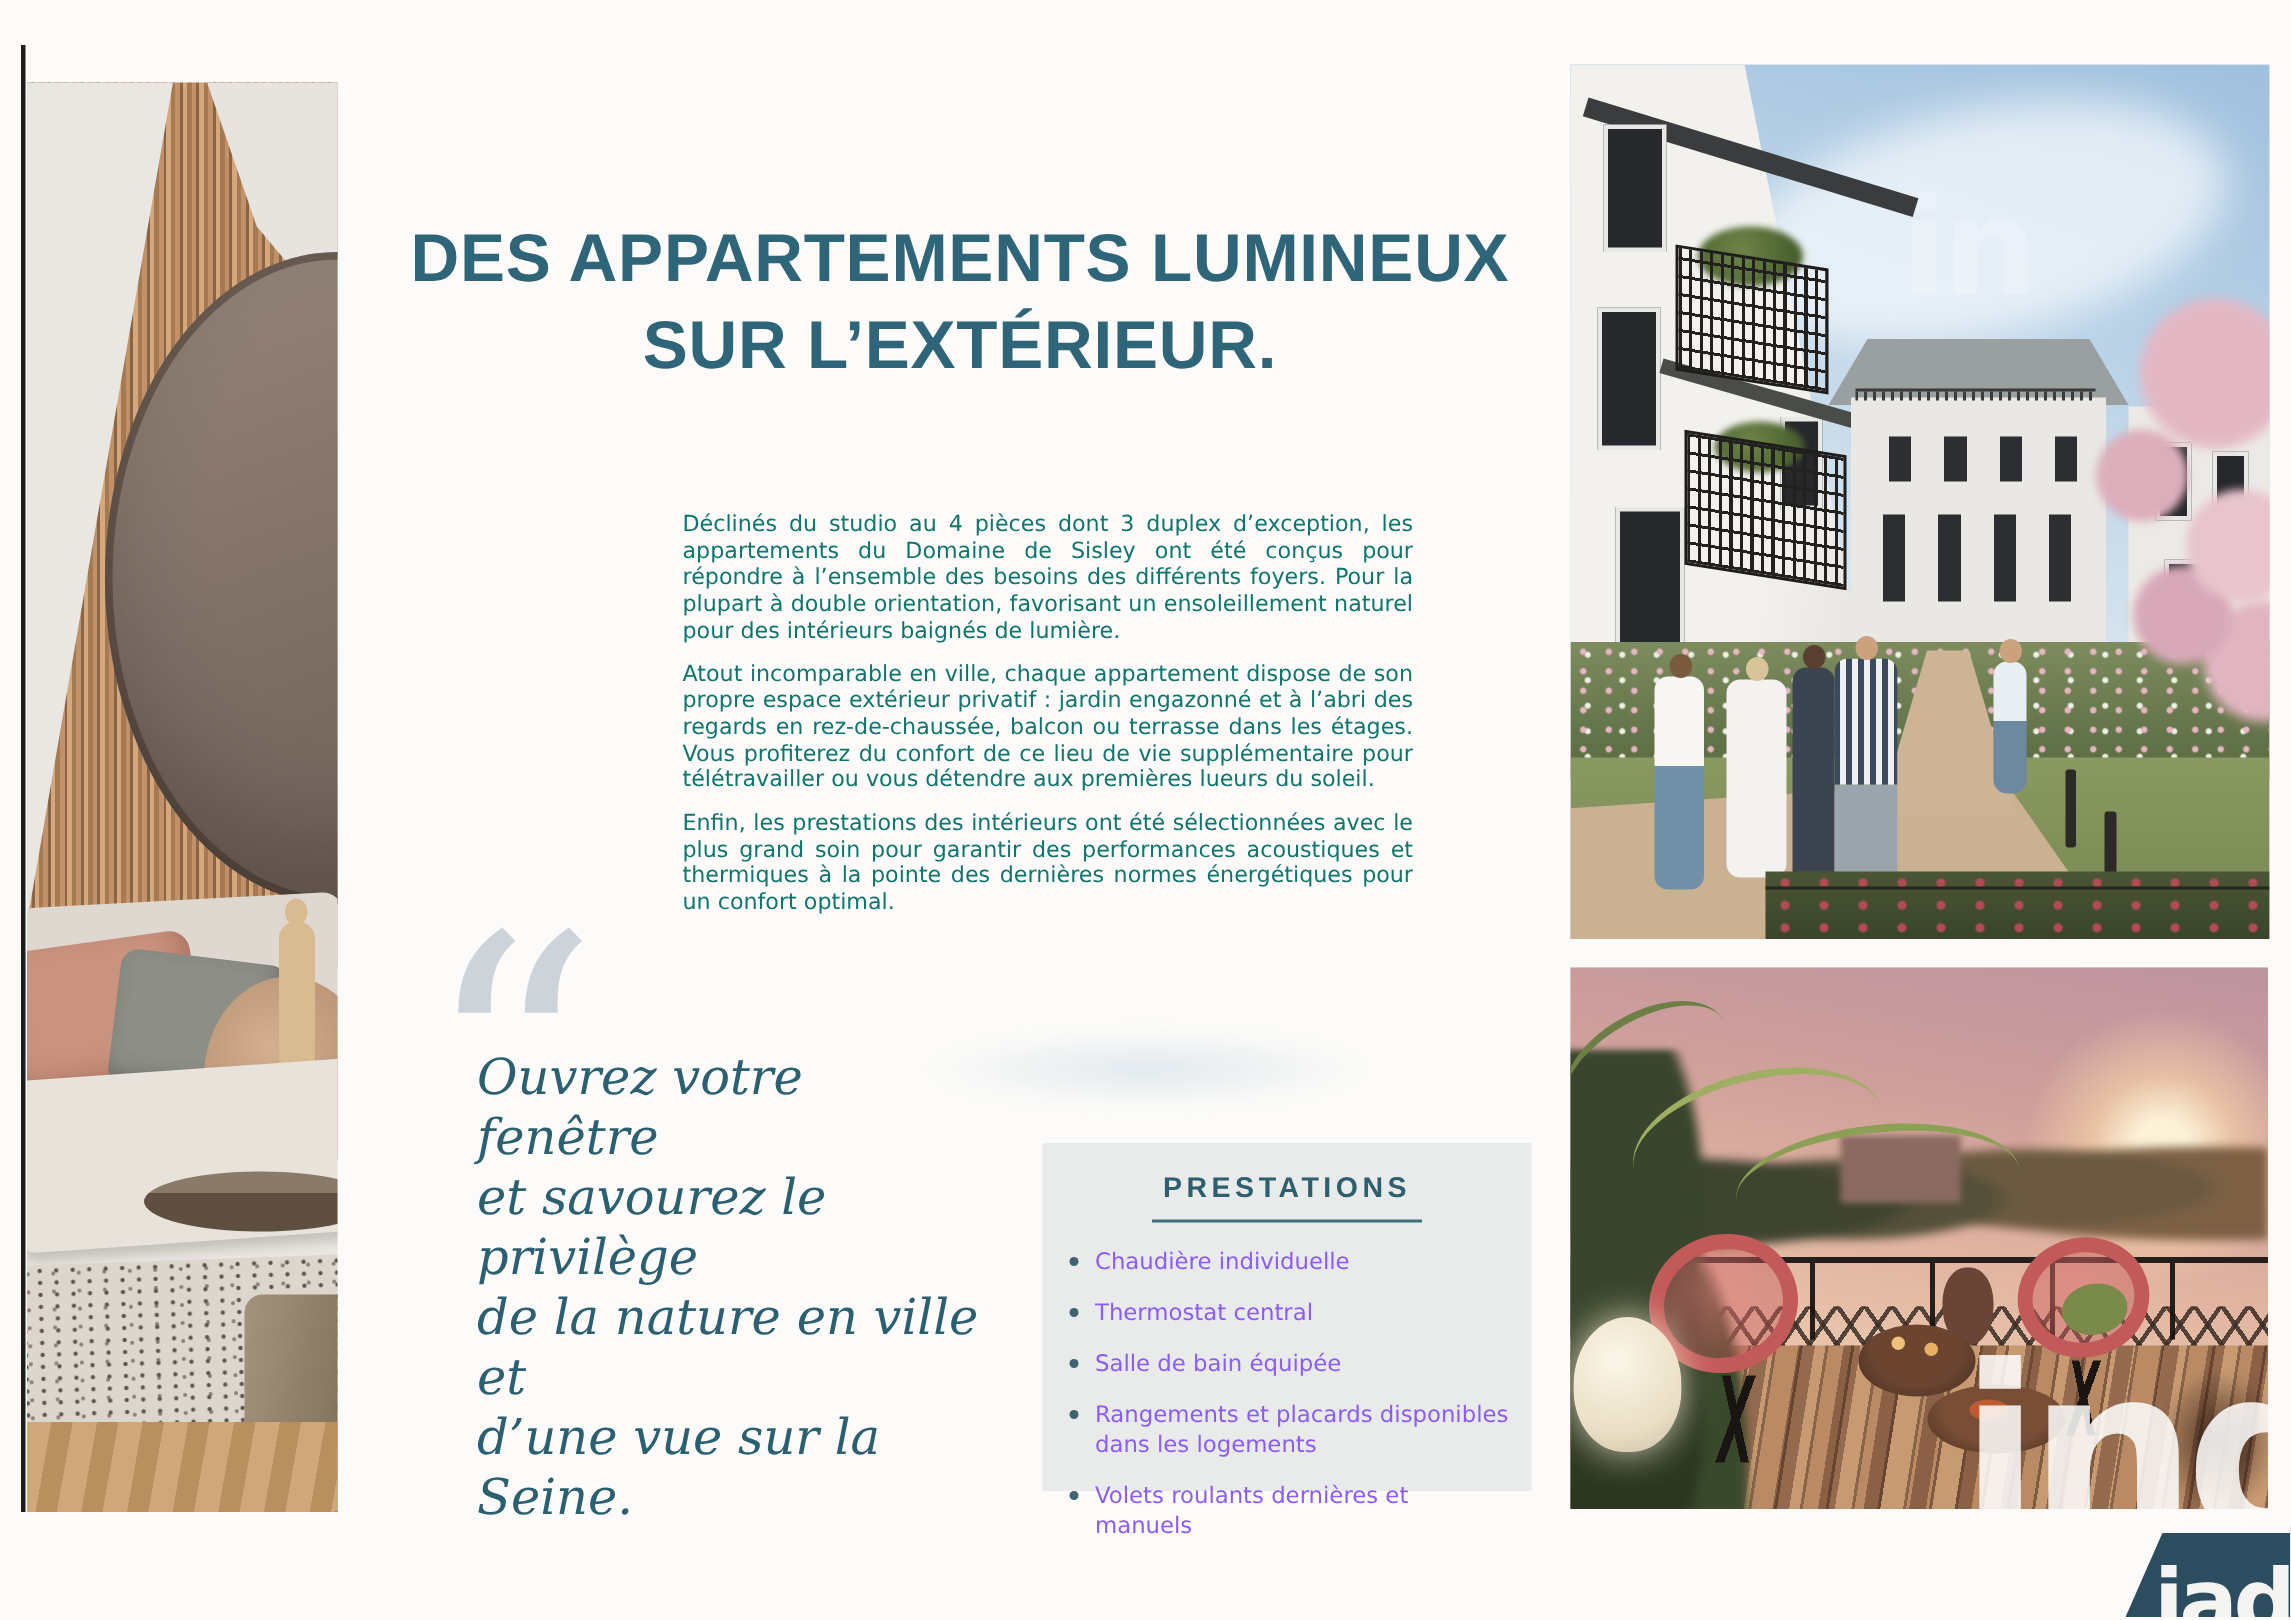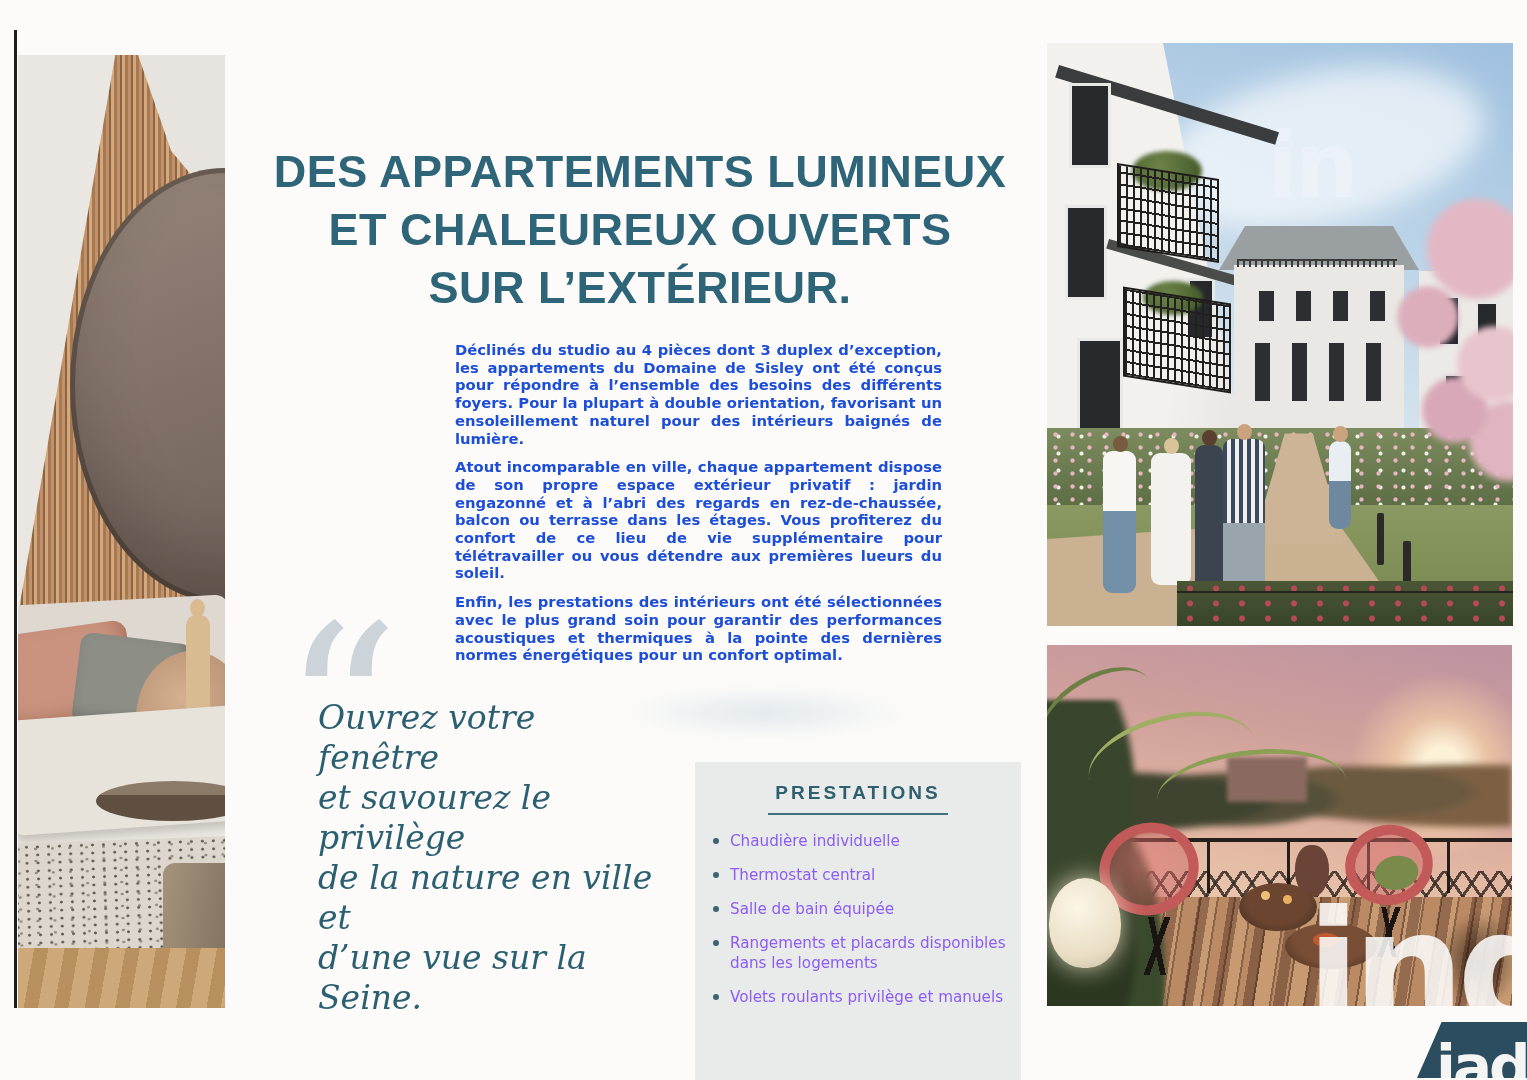--- a/index.html
+++ b/index.html
@@ -50,31 +50,31 @@
   .int-floor{position:absolute;left:0;top:893px;width:100%;height:60px;
      background:repeating-linear-gradient(100deg,#cfa87a 0 16px,#b8905f 16px 30px);}
   .int-floor-band{position:absolute;left:-6px;top:960px;width:220px;height:26px;background:#6b4a33;
      transform:rotate(-4deg);}
 
   
   .headline{position:absolute;left:250px;top:143px;width:780px;text-align:center;
      font-family:"Liberation Sans",sans-serif;font-weight:700;font-size:45px;line-height:58px;
      color:#2f6579;letter-spacing:.5px;}
   .headline span{display:block;}
-  .bodycopy{position:absolute;left:455px;top:341px;width:487px;color:#1d4ed8;
-     font-size:14.8px;line-height:17.7px;text-align:justify;font-weight:bold;}
+  .bodycopy{position:absolute;left:455px;top:341px;width:487px;color:#0f766e;
+     font-size:14.8px;line-height:17.7px;text-align:justify;}
   .bodycopy p{margin:0 0 11px 0;}
   .quote-mark{position:absolute;left:282px;top:596px;width:140px;height:210px;overflow:visible;
      font-family:"DejaVu Serif",serif;font-size:230px;line-height:1;color:#ccd4d9;}
   .quote-text{position:absolute;left:318px;top:698px;width:340px;
      font-family:"DejaVu Serif",serif;font-style:italic;font-size:33px;line-height:40px;
      color:#2b5f72;white-space:pre-line;}
 
   
-  .prest{position:absolute;left:695px;top:762px;width:326px;height:318px;background:#e9eaea;}
+  .prest{position:absolute;left:695px;top:762px;width:326px;height:232px;background:#e9eaea;}
   .prest-title{margin:20px 0 0 0;text-align:center;font-family:"Liberation Sans",sans-serif;
      font-weight:700;font-size:19px;letter-spacing:3px;color:#2d5f6e;}
   .prest-rule{width:180px;height:2px;background:#41707d;margin:9px auto 0 auto;}
   .prest-list{list-style:none;margin:16px 0 0 0;padding:0 14px 0 18px;}
   .prest-list li{position:relative;padding-left:17px;margin-bottom:14px;
      font-size:15.2px;line-height:20px;color:#8b5cf6;}
   .prest-list li .dot{position:absolute;left:0;top:7px;width:6px;height:6px;border-radius:50%;
      background:#3d6470;}
 
   
@@ -255,21 +255,20 @@
     <div class="int-seat" data-name="sofa-seat"></div>
     <div class="int-table" data-name="side-table"></div>
     <div class="int-rug" data-name="rug"></div>
     <div class="int-metal-vase" data-name="metal-planter"></div>
     <div class="int-floor" data-name="wood-floor"></div>
     <div class="int-floor-band" data-name="wood-floor-dark-band"></div>
   </div>
 
   <h1 class="headline" data-name="page-title" style="margin:0;">
     <span data-name="page-title-line-1">DES APPARTEMENTS LUMINEUX</span>
-    <span data-name="page-title-line-2">ET CHALEUREUX OUVERTS</span>
     <span data-name="page-title-line-3">SUR L’EXTÉRIEUR.</span>
   </h1>
 
   <div class="bodycopy" data-name="body-copy">
     <p data-name="paragraph-1">Déclinés du studio au 4 pièces dont 3 duplex d’exception, les appartements du Domaine de Sisley ont été conçus pour répondre à l’ensemble des besoins des différents foyers. Pour la plupart à double orientation, favorisant un ensoleillement naturel pour des intérieurs baignés de lumière.</p>
     <p data-name="paragraph-2">Atout incomparable en ville, chaque appartement dispose de son propre espace extérieur privatif : jardin engazonné et à l’abri des regards en rez-de-chaussée, balcon ou terrasse dans les étages. Vous profiterez du confort de ce lieu de vie supplémentaire pour télétravailler ou vous détendre aux premières lueurs du soleil.</p>
     <p data-name="paragraph-3">Enfin, les prestations des intérieurs ont été sélectionnées avec le plus grand soin pour garantir des performances acoustiques et thermiques à la pointe des dernières normes énergétiques pour un confort optimal.</p>
   </div>
 
   <div class="quote-mark" data-name="quote-mark-icon">“</div>
@@ -279,21 +278,21 @@
 d’une vue sur la Seine.</div>
 
   <div class="prest" data-name="prestations-box">
     <h2 class="prest-title" data-name="prestations-title">PRESTATIONS</h2>
     <div class="prest-rule" data-name="prestations-underline"></div>
     <ul class="prest-list" data-name="prestations-list">
       <li data-name="list-item"><span class="dot" data-name="bullet-icon"></span><span data-name="list-item-text">Chaudière individuelle</span></li>
       <li data-name="list-item"><span class="dot" data-name="bullet-icon"></span><span data-name="list-item-text">Thermostat central</span></li>
       <li data-name="list-item"><span class="dot" data-name="bullet-icon"></span><span data-name="list-item-text">Salle de bain équipée</span></li>
       <li data-name="list-item"><span class="dot" data-name="bullet-icon"></span><span data-name="list-item-text">Rangements et placards disponibles dans les logements</span></li>
-      <li data-name="list-item"><span class="dot" data-name="bullet-icon"></span><span data-name="list-item-text">Volets roulants privilège et manuels</span></li>
+      <li data-name="list-item"><span class="dot" data-name="bullet-icon"></span><span data-name="list-item-text">Volets roulants dernières et manuels</span></li>
     </ul>
   </div>
 
   <div class="ph-bld" data-name="residence-photo">
     <div class="bld-sky" data-name="sky"></div>
     <div class="bld-cloud" data-name="cloud"></div>
     <div class="bld-wm-sky" data-name="sky-watermark">in</div>
     <div class="bld-left" data-name="building-left-facade"></div>
     <div class="bld-roof1" data-name="roof-overhang-1"></div>
     <div class="bld-win bw1" data-name="window"></div>

